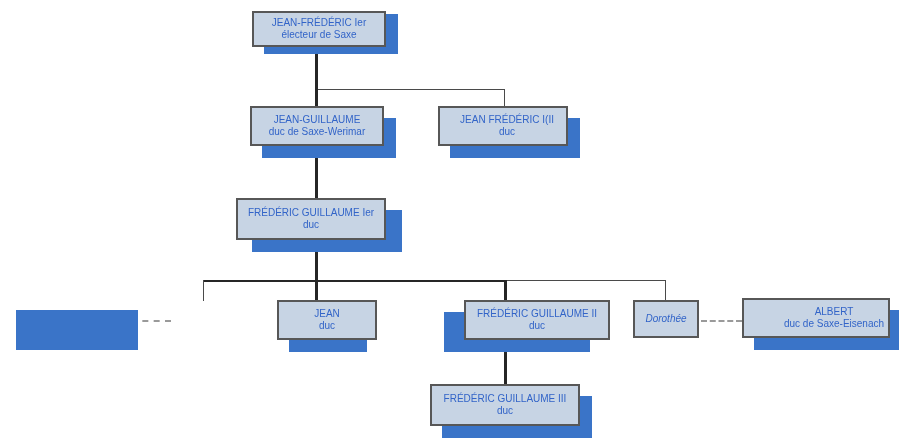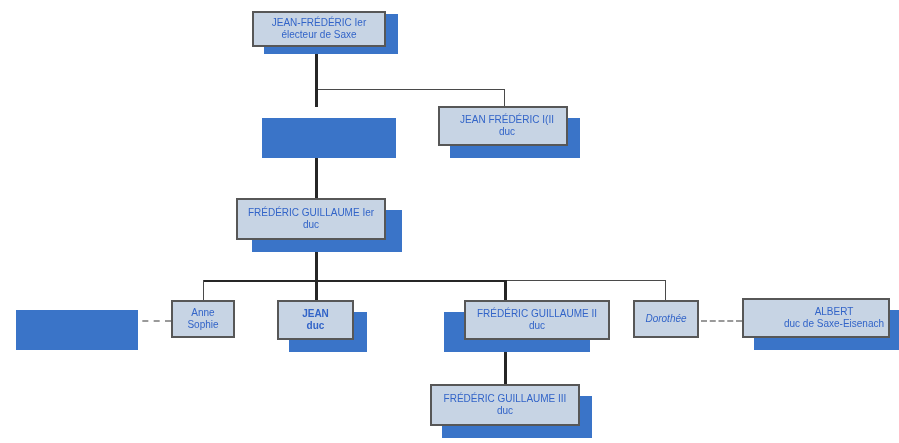--- a/index.html
+++ b/index.html
@@ -101,38 +101,38 @@
   <div class="line thick-v" style="left:504px; top:340px; height:45px;"></div>
 
   <div class="dashed" style="left:131px; top:320px; width:40px;"></div>
   <div class="dashed" style="left:701px; top:320px; width:41px;"></div>
 
   <div class="node" style="left:252px; top:2px; width:134px; height:36px; font-size:10px;margin-top:9px;">
     <span class="name">JEAN-FRÉDÉRIC Ier</span>
     <span class="title">électeur de Saxe</span>
   </div>
 
+  <div class="node" style="left:250px; top:106px; width:134px; height:40px; font-size:10px;">
+    <span class="name">JEAN-GUILLAUME</span>
+    <span class="title">duc de Saxe-Werimar</span>
+  </div>
 
   <div class="node" style="left:438px; top:106px; width:130px; height:40px; font-size:10px;padding-left:8px;">
     <span class="name">JEAN FRÉDÉRIC I(II</span>
     <span class="title">duc</span>
   </div>
 
   <div class="node" style="left:236px; top:198px; width:150px; height:42px; font-size:10px;">
     <span class="name">FRÉDÉRIC GUILLAUME Ier</span>
     <span class="title">duc</span>
   </div>
 
 
-  <div class="node" style="left:171px; top:300px; width:64px; height:38px; font-size:10px;">
-    <span class="name">Anne</span>
-    <span class="title">Sophie</span>
-  </div>
 
-  <div class="node" style="left:277px; top:300px; width:77px; height:40px; font-size:10px;font-weight:bold;">
+  <div class="node" style="left:277px; top:300px; width:100px; height:40px; font-size:10px;">
     <span class="name">JEAN</span>
     <span class="title">duc</span>
   </div>
 
   <div class="node" style="left:432px; top:300px; width:146px; height:40px; font-size:10px;margin-left:32px;">
     <span class="name">FRÉDÉRIC GUILLAUME II</span>
     <span class="title">duc</span>
   </div>
 
   <div class="node" style="left:633px; top:300px; width:66px; height:38px; font-size:10px;font-style:italic;">

